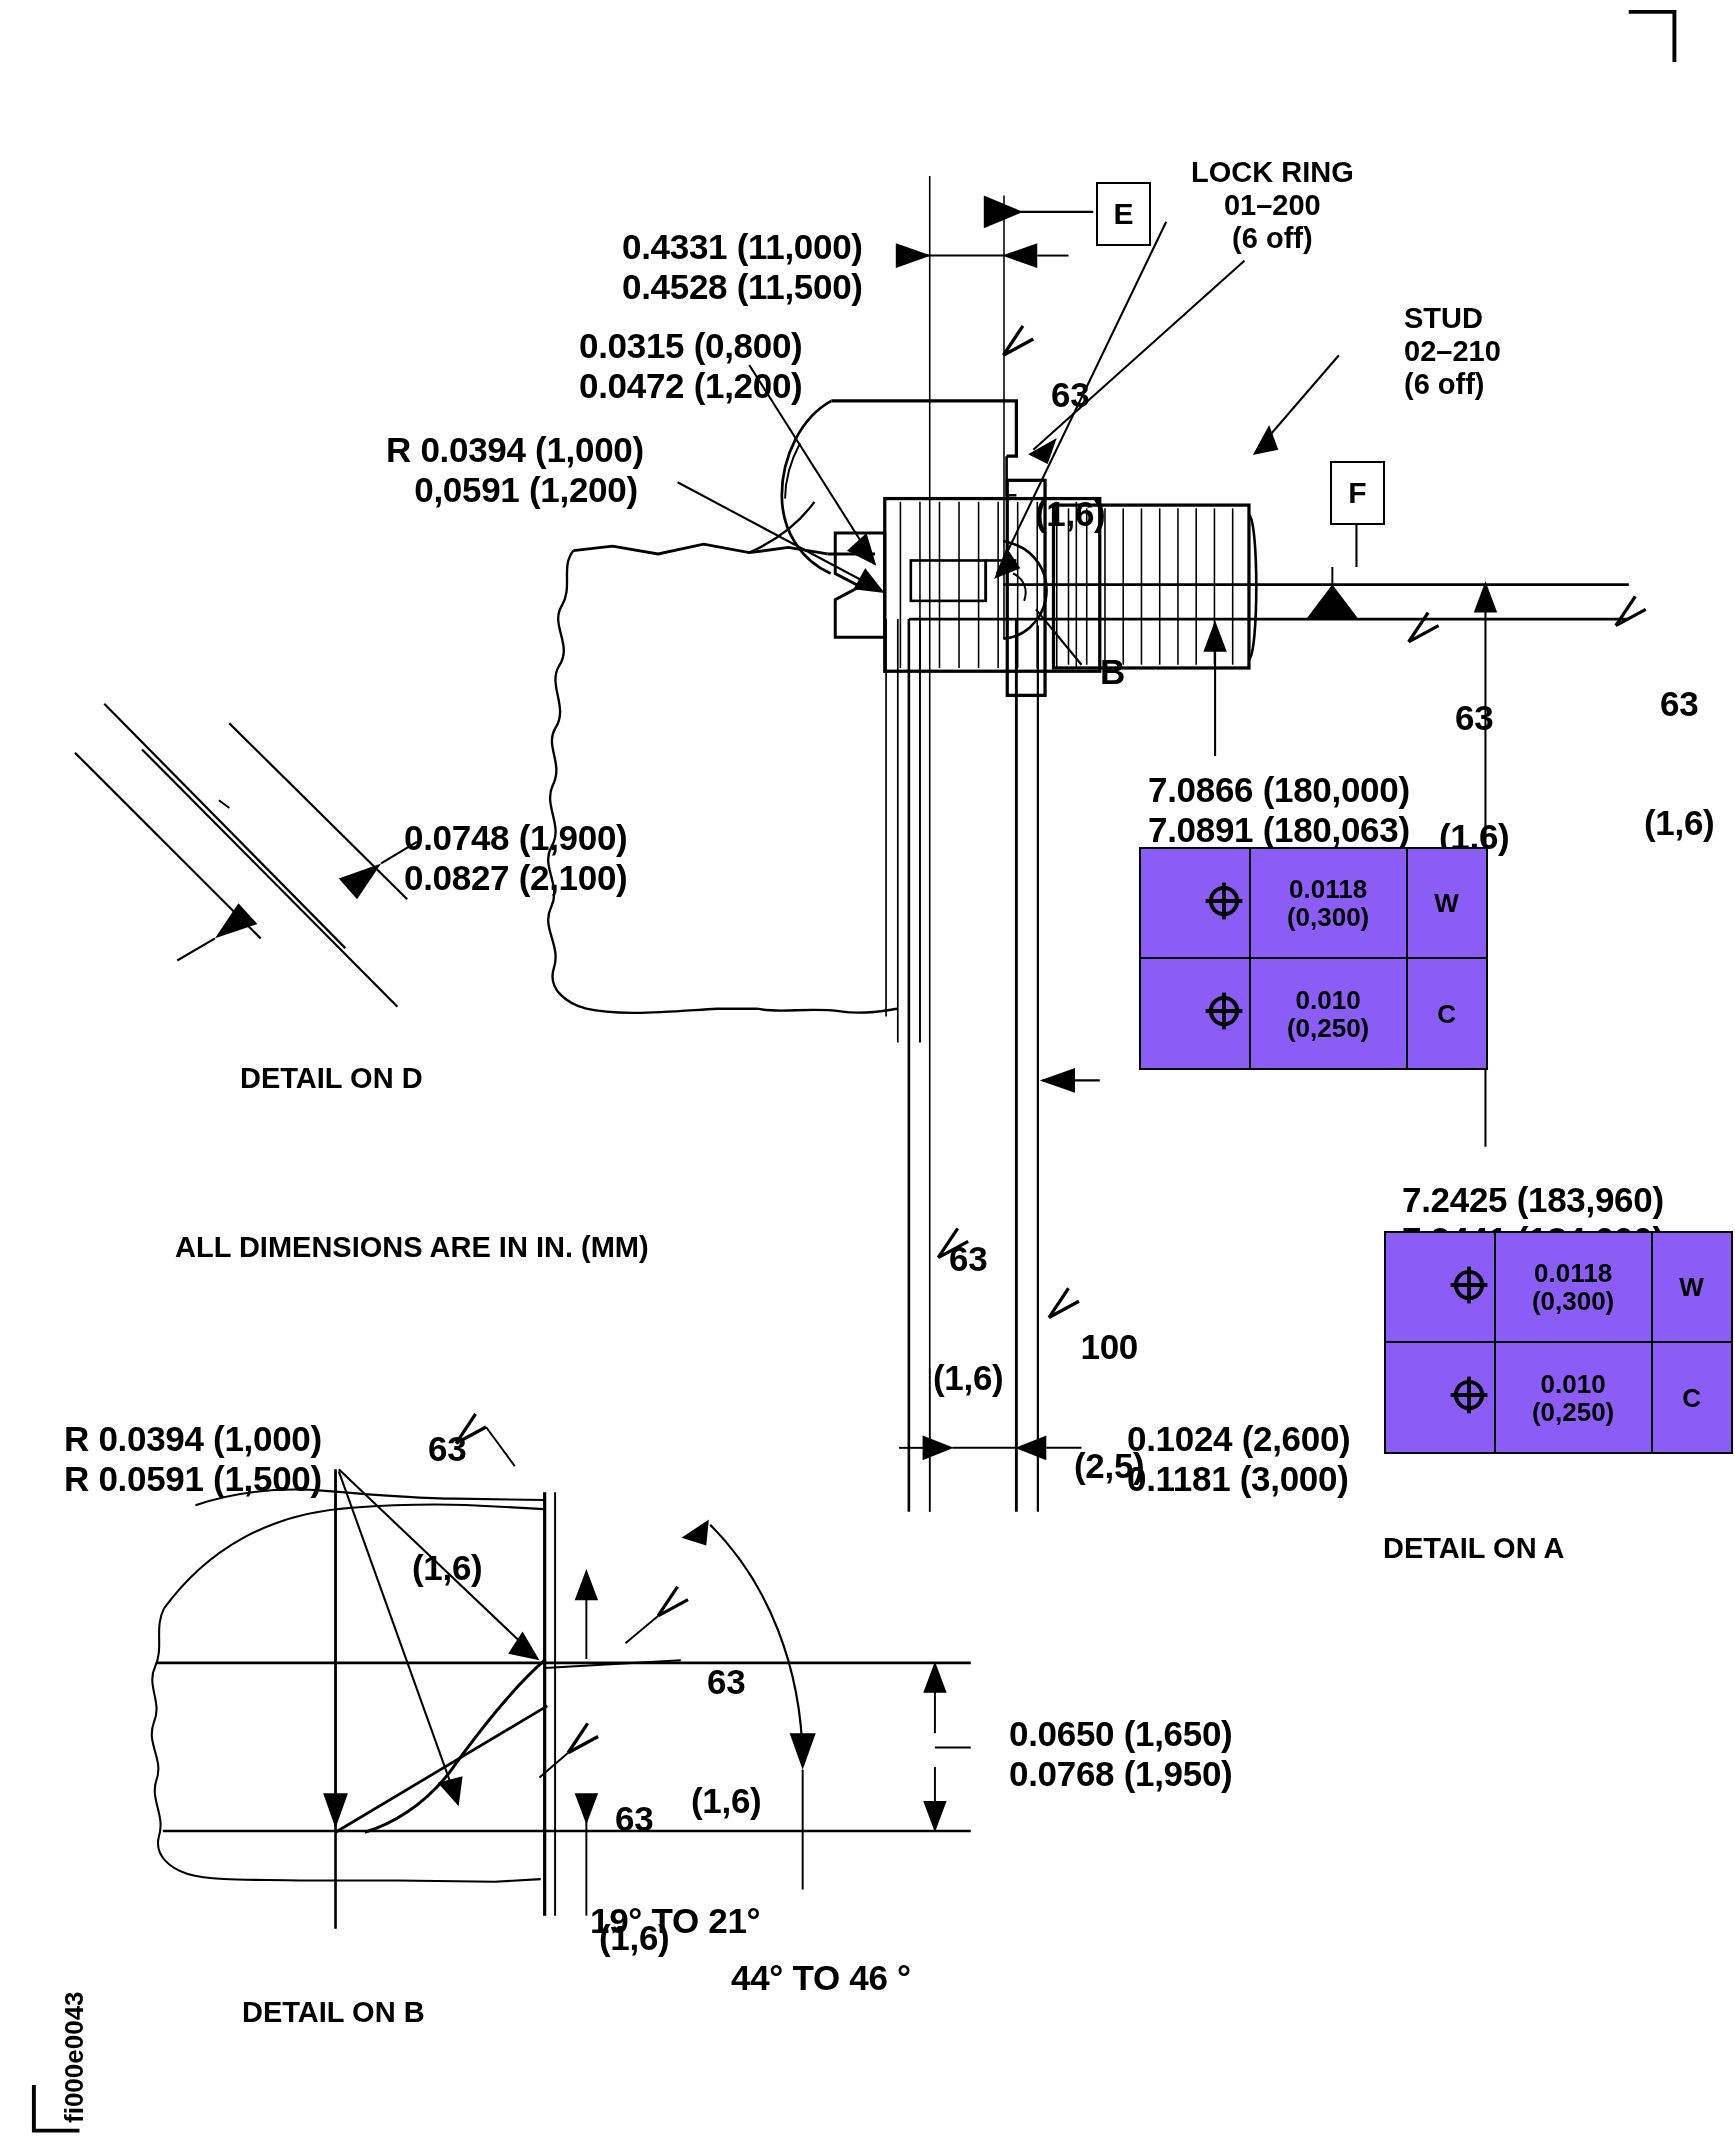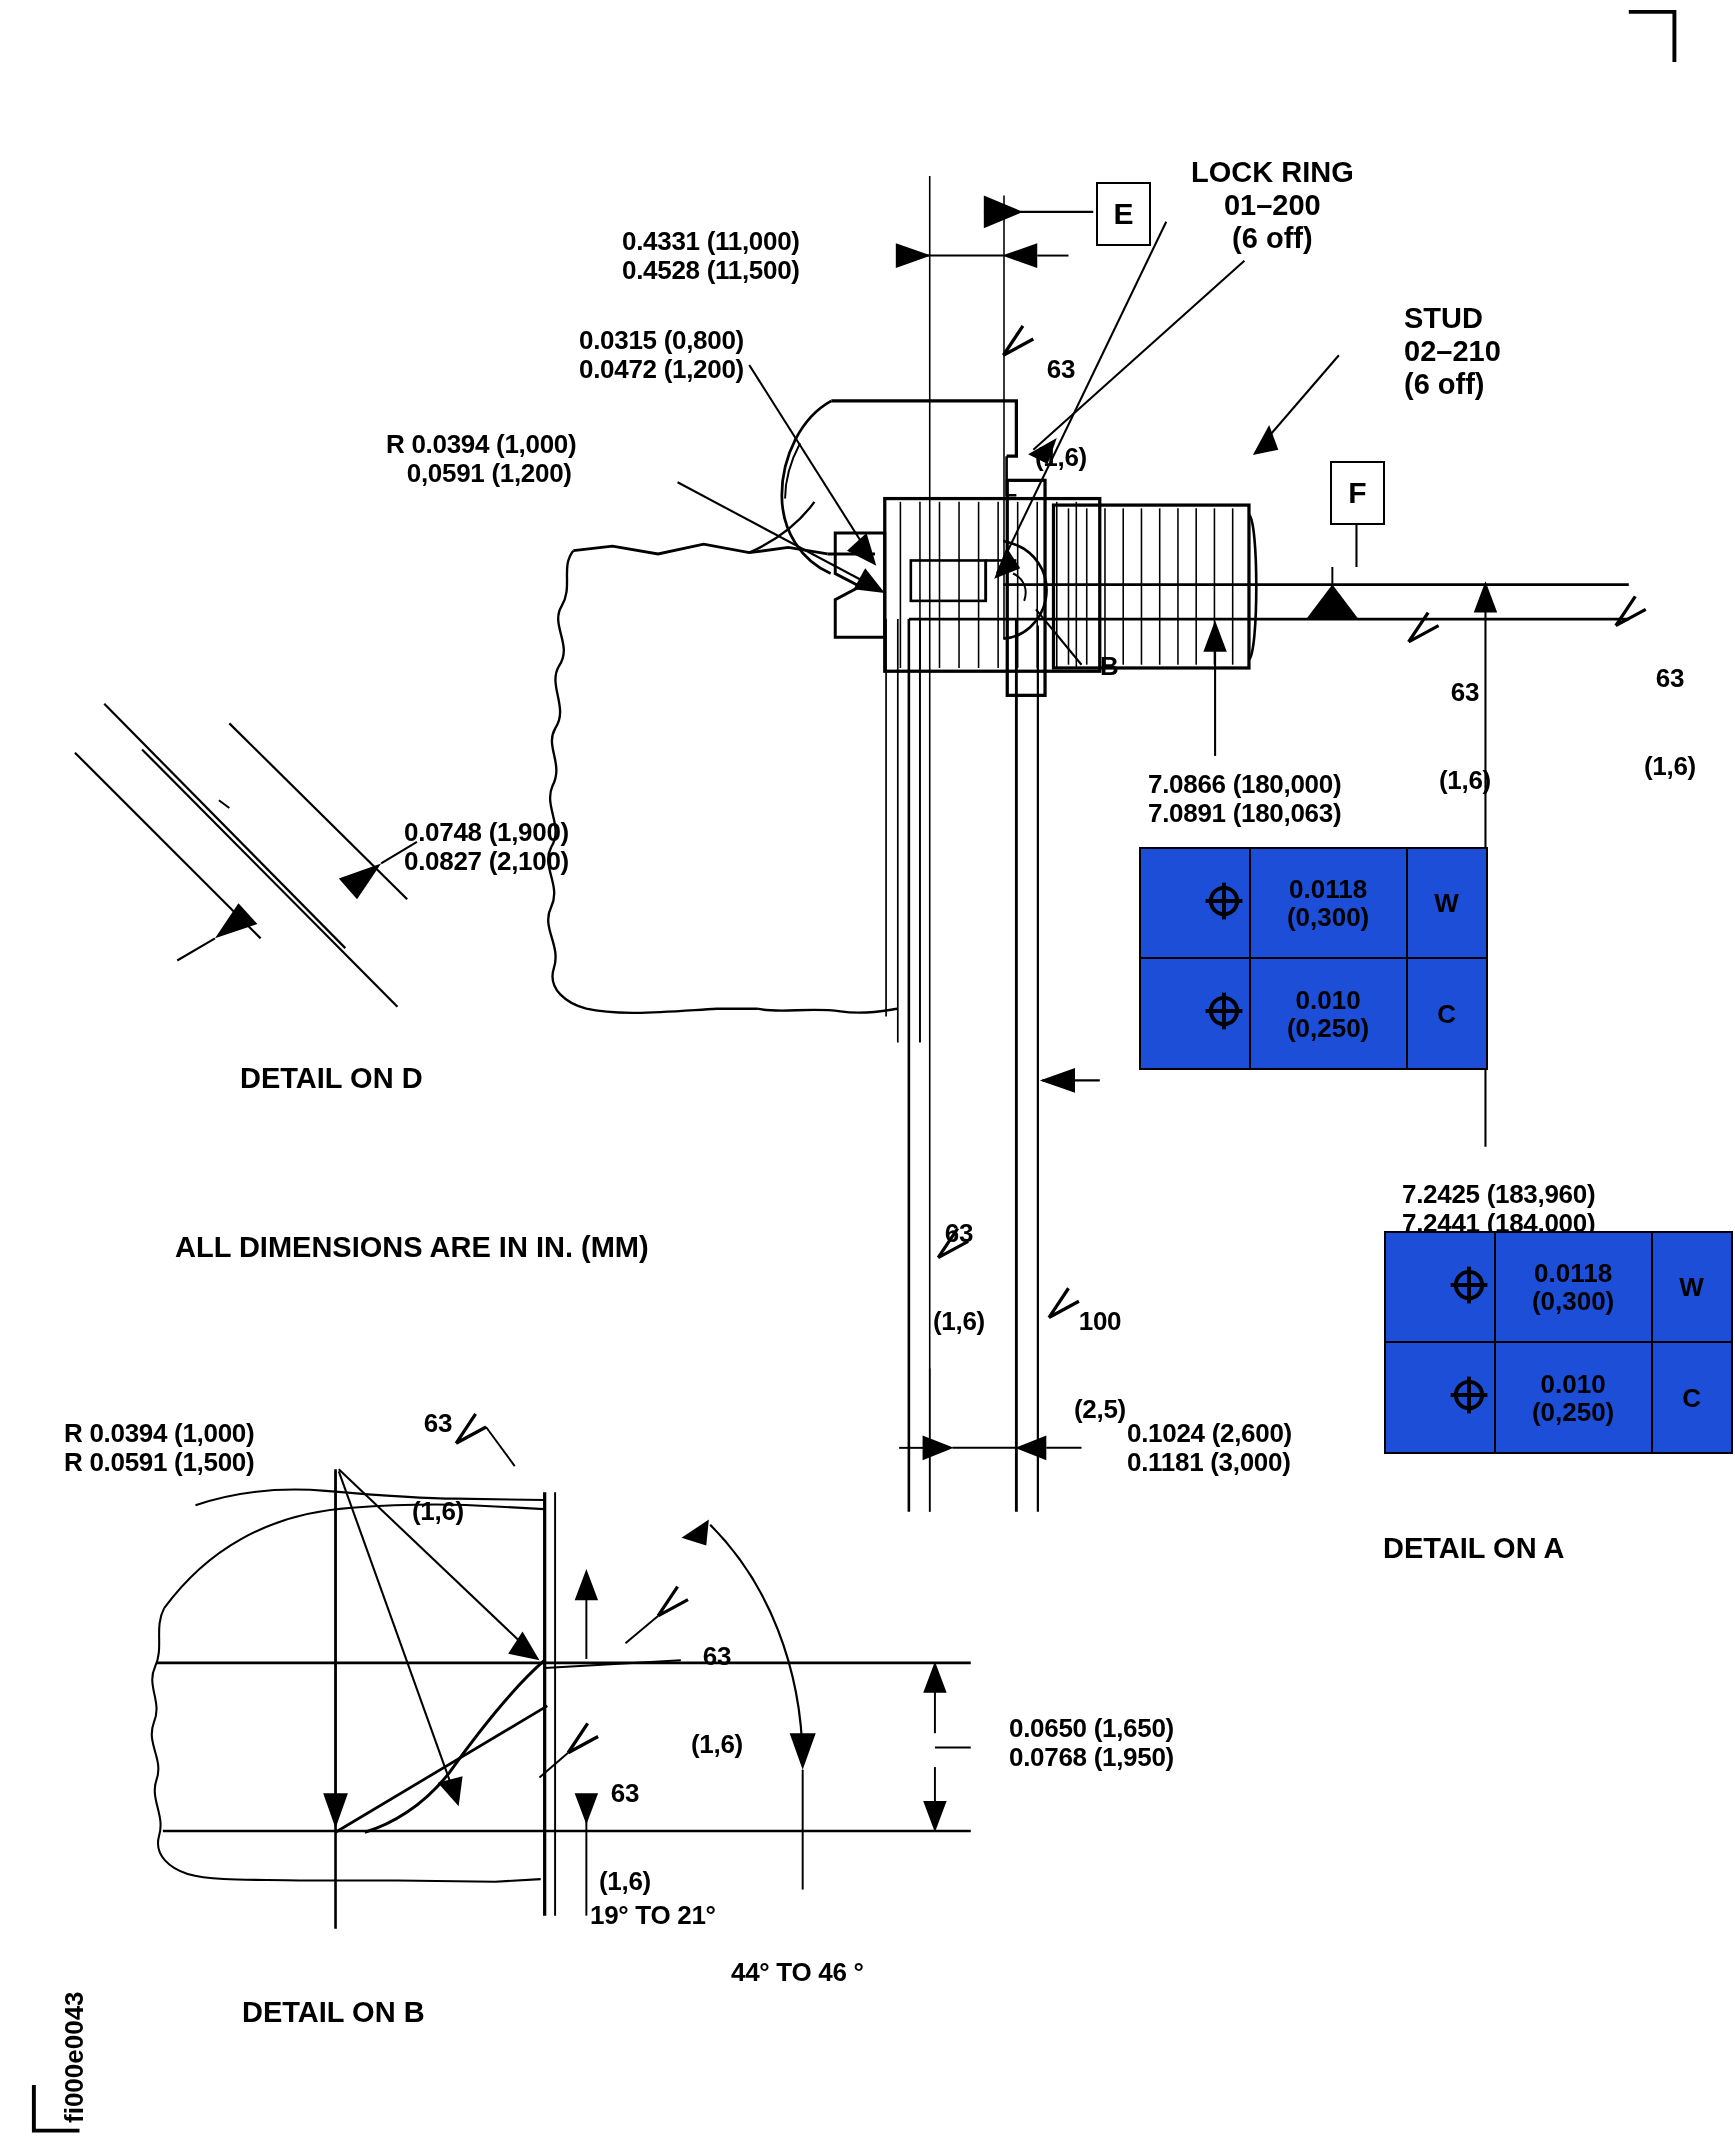--- a/index.html
+++ b/index.html
@@ -16,34 +16,34 @@
     overflow:hidden;
   }
   .lbl{
     position:absolute;
     white-space:pre;
     line-height:1.13;
     font-weight:700;
     letter-spacing:-0.3px;
     color:#000000;
   }
-  .dim{ font-size:26px; }
+  .dim{ font-size:35px; }
   .title{ font-size:29px; letter-spacing:0px;}
   svg.overlay{
     position:absolute;
     left:0; top:0;
     width:1735px;
     height:2151px;
     pointer-events:none;
   }
   .fc-table{
     position:absolute;
     border:2.6px solid #000;
     border-collapse:collapse;
-    background:#1d4ed8;
+    background:#8b5cf6;
   }
   .fc-table td{
     border:2px solid #000;
     padding:3.9px 9px;
     text-align:center;
     vertical-align:middle;
     font-size:26px;
     font-weight:700;
     line-height:1.08;
     white-space:pre;

